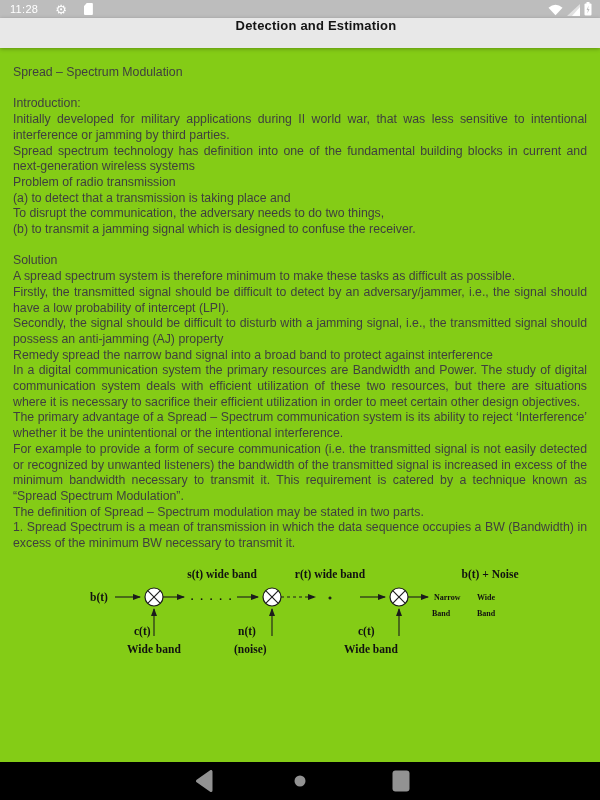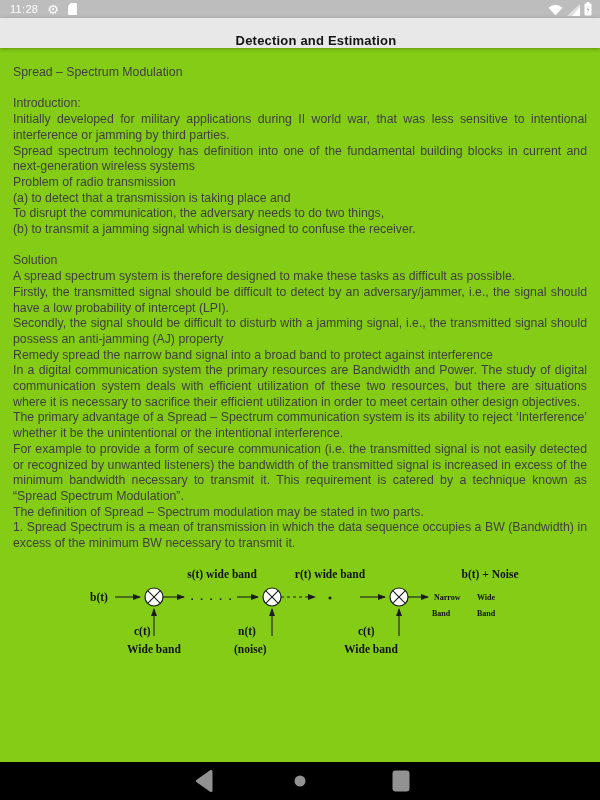--- a/index.html
+++ b/index.html
@@ -2,29 +2,29 @@
 <html><head>
 <meta charset="utf-8">
 <style>
   html,body{margin:0;padding:0;background:#fff;}
   *{box-sizing:border-box;}
   .screen{position:relative;width:600px;height:800px;background:#fff;overflow:hidden;
           font-family:"Liberation Sans",sans-serif;}
   
   .status-bar{position:absolute;top:0;left:0;width:600px;height:18px;background:#bdbdbd;
               display:flex;align-items:center;color:#fff;font-size:11px;}
-  .sb-left{display:flex;align-items:center;gap:9px;padding-left:10px;}
+  .sb-left{display:flex;align-items:center;gap:17px;padding-left:10px;}
   .sb-time{letter-spacing:.3px;}
   .gear{font-family:"DejaVu Sans",sans-serif;font-size:13px;line-height:1;color:#fff;}
   .sdcard{width:9px;height:12px;background:#fff;border-radius:1px;
           clip-path:polygon(32% 0,100% 0,100% 100%,0 100%,0 27%);}
   .sb-right{margin-left:auto;display:flex;align-items:flex-end;gap:4px;padding-right:8px;height:13px;}
   
   .app-bar{position:absolute;top:18px;left:0;width:600px;height:30px;background:#e8e8e8;
-           display:flex;align-items:flex-end;justify-content:center;
+           display:flex;align-items:flex-start;justify-content:center;
            box-shadow:0 1px 4px rgba(0,0,0,.28);z-index:3;padding-left:32px;}
   .app-title{font-size:13px;font-weight:bold;color:#141414;letter-spacing:.2px;}
   
   .content{position:absolute;top:48px;left:0;width:600px;height:714px;overflow:hidden;
            padding:17px 13px 0 13px;background:#84cc16;}
   .content p{margin:0;font-size:12.3px;line-height:15.7px;color:#3f3f3f;
              text-align:justify;text-justify:inter-word;}
   .content p.blank{min-height:15.7px;}
   
   .diagram{margin-top:12px;display:block;}
@@ -76,21 +76,21 @@
         <p class="blank">&nbsp;</p>
         <p>Introduction:</p>
         <p>Initially developed for military applications during II world war, that was less sensitive to intentional interference or jamming by third parties.</p>
         <p>Spread spectrum technology has definition into one of the fundamental building blocks in current and next-generation wireless systems</p>
         <p>Problem of radio transmission</p>
         <p>(a) to detect that a transmission is taking place and</p>
         <p>To disrupt the communication, the adversary needs to do two things,</p>
         <p>(b) to transmit a jamming signal which is designed to confuse the receiver.</p>
         <p class="blank">&nbsp;</p>
         <p>Solution</p>
-        <p>A spread spectrum system is therefore designed to make these tasks as difficult as possible.</p>
+        <p>A spread spectrum system is therefore minimum to make these tasks as difficult as possible.</p>
         <p>Firstly, the transmitted signal should be difficult to detect by an adversary/jammer, i.e., the signal should have a low probability of intercept (LPI).</p>
         <p>Secondly, the signal should be difficult to disturb with a jamming signal, i.e., the transmitted signal should possess an anti-jamming (AJ) property</p>
         <p>Remedy spread the narrow band signal into a broad band to protect against interference</p>
         <p>In a digital communication system the primary resources are Bandwidth and Power. The study of digital communication system deals with efficient utilization of these two resources, but there are situations where it is necessary to sacrifice their efficient utilization in order to meet certain other design objectives.</p>
         <p>The primary advantage of a Spread – Spectrum communication system is its ability to reject ‘Interference’ whether it be the unintentional or the intentional interference.</p>
         <p>For example to provide a form of secure communication (i.e. the transmitted signal is not easily detected or recognized by unwanted listeners) the bandwidth of the transmitted signal is increased in excess of the minimum bandwidth necessary to transmit it. This requirement is catered by a technique known as “Spread Spectrum Modulation”.</p>
         <p>The definition of Spread – Spectrum modulation may be stated in two parts.</p>
         <p>1. Spread Spectrum is a mean of transmission in which the data sequence occupies a BW (Bandwidth) in excess of the minimum BW necessary to transmit it.</p>
       </div>
 

